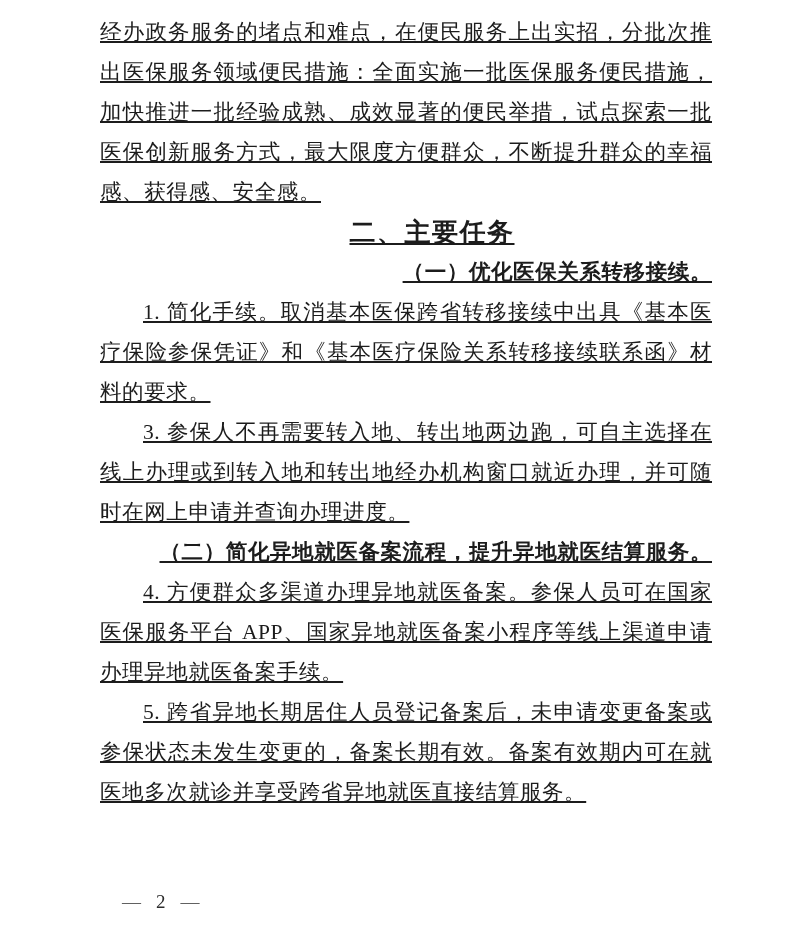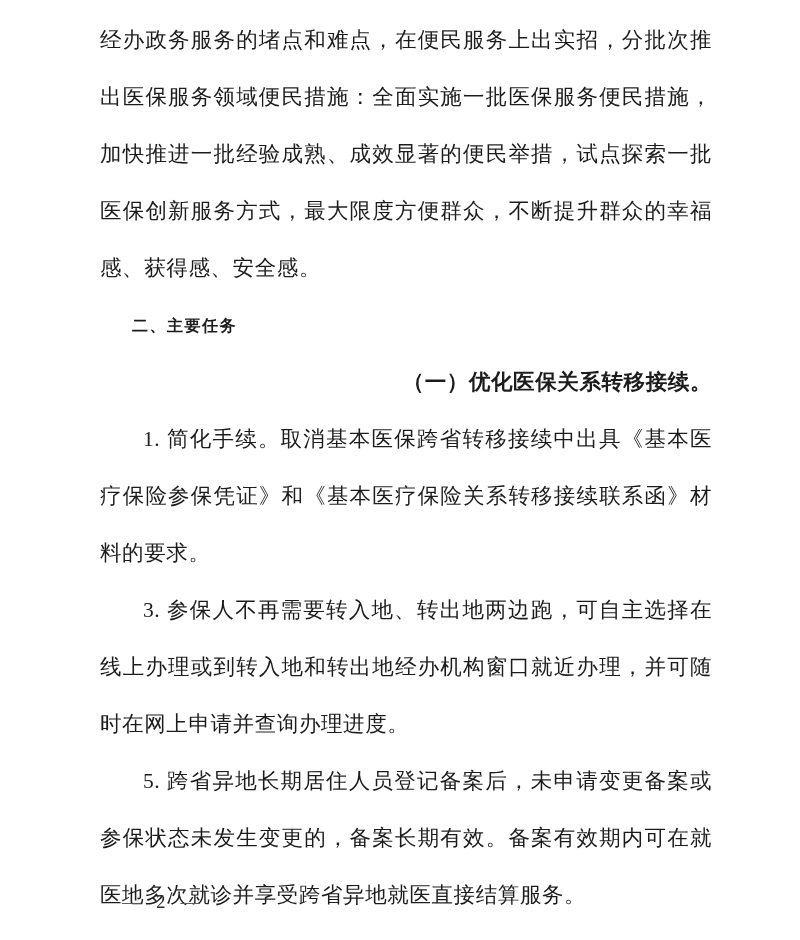--- a/index.html
+++ b/index.html
@@ -19,34 +19,35 @@
   }
   .content {
     position: absolute;
     left: 100px;
     top: 12px;
     width: 612px;
   }
   .content p {
     margin: 0;
     font-size: 21.5px;
-    line-height: 57px;
+    line-height: 40px;
     letter-spacing: 0.6px;
     text-align: justify;
     text-indent: 2em;
     word-break: break-all;
+    text-decoration: underline;
   }
   .content p.body.no-indent {
     text-indent: 0;
   }
   .content p.heading1 {
     font-family: "Liberation Sans", "DejaVu Sans", sans-serif;
     font-weight: bold;
-    font-size: 16px;
-    text-align: left;
+    font-size: 26px;
+    text-align: center;
     letter-spacing: 1.5px;
   }
   .content p.heading2 {
     font-weight: bold;
     text-align: right;
   }
   .footer {
     position: absolute;
     left: 122px;
     top: 889px;
@@ -68,18 +69,20 @@
 </head>
 <body>
 
 <div class="page">
   <div class="content">
       <p class="body no-indent">经办政务服务的堵点和难点，在便民服务上出实招，分批次推出医保服务领域便民措施：全面实施一批医保服务便民措施，加快推进一批经验成熟、成效显著的便民举措，试点探索一批医保创新服务方式，最大限度方便群众，不断提升群众的幸福感、获得感、安全感。</p>
       <p class="heading1">二、主要任务</p>
       <p class="heading2">（一）优化医保关系转移接续。</p>
       <p class="body">1. 简化手续。取消基本医保跨省转移接续中出具《基本医疗保险参保凭证》和《基本医疗保险关系转移接续联系函》材料的要求。</p>
       <p class="body">3. 参保人不再需要转入地、转出地两边跑，可自主选择在线上办理或到转入地和转出地经办机构窗口就近办理，并可随时在网上申请并查询办理进度。</p>
+      <p class="heading2">（二）简化异地就医备案流程，提升异地就医结算服务。</p>
+      <p class="body">4. 方便群众多渠道办理异地就医备案。参保人员可在国家医保服务平台 APP、国家异地就医备案小程序等线上渠道申请办理异地就医备案手续。</p>
       <p class="body">5. 跨省异地长期居住人员登记备案后，未申请变更备案或参保状态未发生变更的，备案长期有效。备案有效期内可在就医地多次就诊并享受跨省异地就医直接结算服务。</p>
     </div>
   <div class="footer">
     <span class="dash">—</span><span class="page-num">2</span><span class="dash">—</span>
   </div>
 </div>
 
 </body></html>

